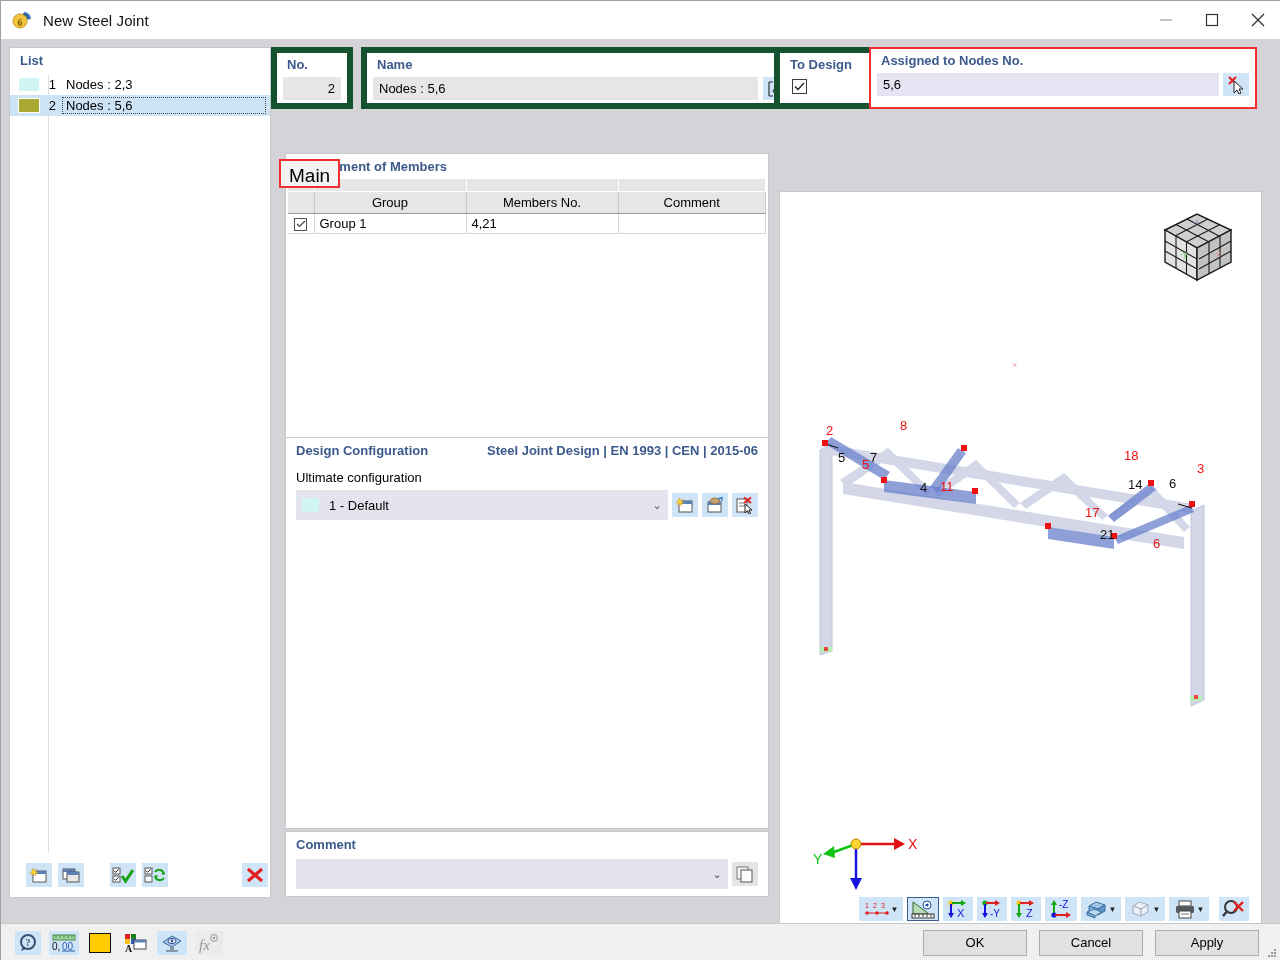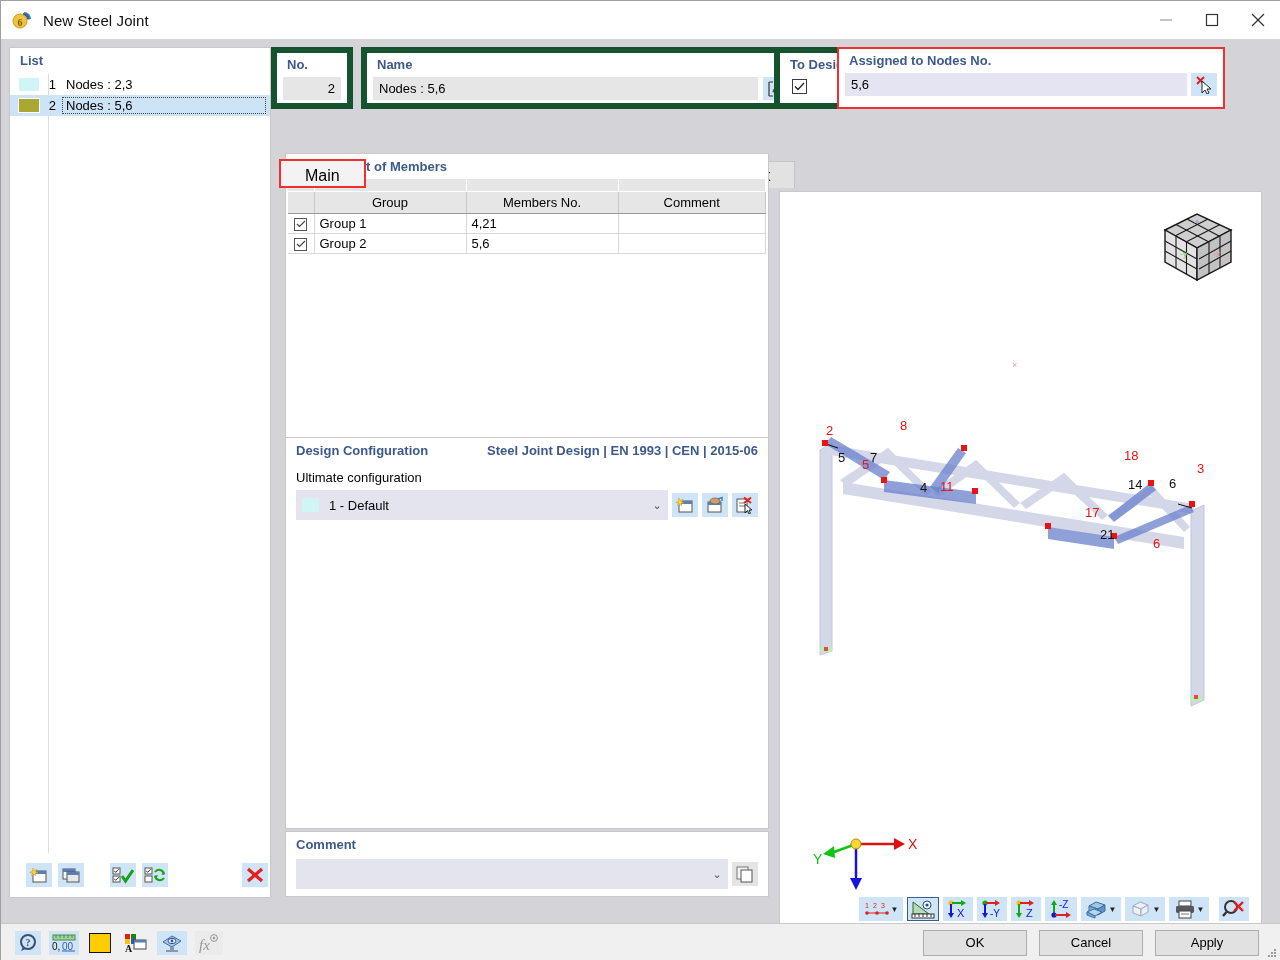--- a/index.html
+++ b/index.html
@@ -94,23 +94,23 @@
     width: 15px; height: 15px; border: 1px solid #3c3c3c; background: #fff;
     display: inline-flex; align-items: center; justify-content: center;
   }
   .red-outline { border: 2px solid #f03030 !important; }
   
   .tabs {
     position: absolute; left: 278px; top: 120px; height: 29px;
     display: flex; align-items: flex-end;
   }
   .tab {
-    height: 27px; line-height: 27px; padding: 0 24px;
+    height: 27px; line-height: 27px; padding: 0 8px;
     background: #e2e2e2; border: 1px solid #c4c4c4; border-bottom: none;
-    font-size: 16px; margin-right: -1px;
+    font-size: 19px; margin-right: -1px;
   }
   .tab.active {
     background: #f3f3f3; height: 29px; line-height: 29px;
     border: 2px solid #f03030; position: relative; z-index: 3;
   }
   
   .content-panel {
     position: absolute; background: #ffffff; border: 1px solid #c8c8c8;
   }
   
@@ -295,21 +295,21 @@
       <div class="field-label">To Design</div>
       <div style="padding:7px 0 0 12px;">
         <span class="chk">
           <svg width="11" height="9">
               <path d="M1 4.5 L4 7.5 L10 1" stroke="#222" fill="none" stroke-width="1.3"></path>
             </svg>
         </span>
       </div>
     </div>
 
-    <div class="field-box red-outline" style="left:836px; top:8px; width:388px; height:62px;">
+    <div class="field-box red-outline" style="left:868px; top:8px; width:388px; height:62px;">
       <div class="field-label">Assigned to Nodes No.</div>
       <div style="display:flex; align-items:center; margin:5px 6px 0 6px; gap:4px;">
         <div class="hl-input" style="flex:1;">5,6</div>
         <div class="tool-btn" style="width:26px;height:23px;">
           <svg width="20" height="19" viewBox="0 0 20 19">
             <line x1="3" y1="2" x2="10" y2="9" stroke="#e22020" stroke-width="2"></line>
             <line x1="10" y1="2" x2="3" y2="9" stroke="#e22020" stroke-width="2"></line>
             <path d="M8 6 L8 18 L11 15 L13 19 L15 18 L13 14 L17 14 Z" fill="#fff" stroke="#222" stroke-width="1"></path>
           </svg>
         </div>
@@ -351,32 +351,20 @@
               <span class="cbx">
                 <svg width="10" height="8">
                       <path d="M1 4 L3.5 6.5 L9 1" stroke="#444" fill="none" stroke-width="1.2"></path>
                     </svg>
               </span>
             </td>
             <td>Group 1</td>
             <td>4,21</td>
             <td></td>
           </tr>
-          <tr>
-            <td class="ck">
-              <span class="cbx">
-                <svg width="10" height="8">
-                      <path d="M1 4 L3.5 6.5 L9 1" stroke="#444" fill="none" stroke-width="1.2"></path>
-                    </svg>
-              </span>
-            </td>
-            <td>Group 2</td>
-            <td>5,6</td>
-            <td></td>
-          </tr>
         </tbody>
           </table>
       </div>
     </div>
 
     <div class="content-panel" style="left:284px; top:398px; width:484px; height:392px;">
       <div style="display:flex; align-items:baseline; padding:5px 10px 0 10px;">
         <div style="color:#3c5a8c; font-weight:bold; font-size:13px;">Design Configuration</div>
         <div style="margin-left:auto; color:#3c5a8c; font-weight:bold; font-size:13px;">Steel Joint Design | EN 1993 | CEN | 2015-06</div>
       </div>

